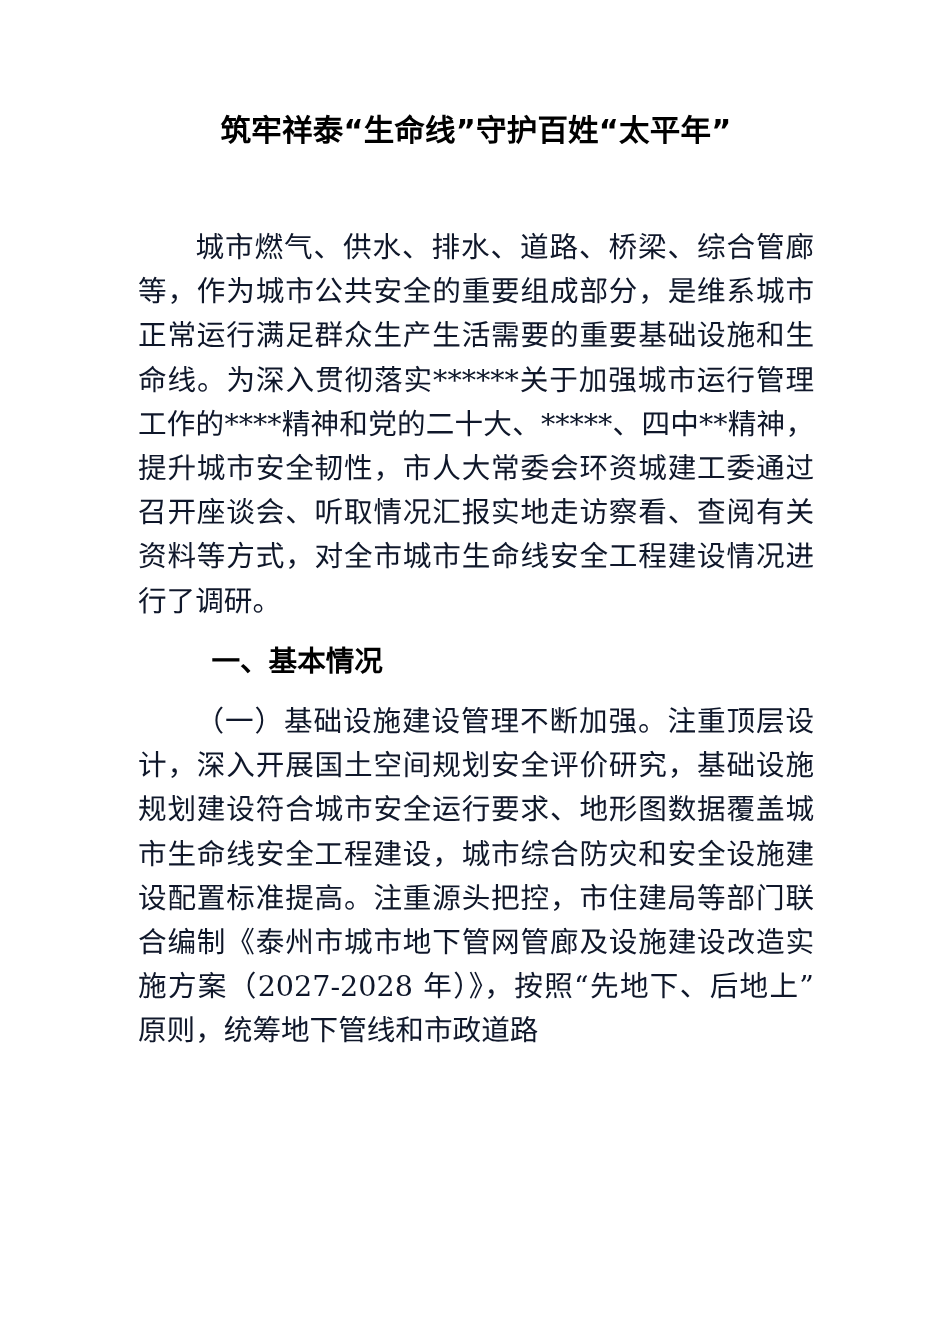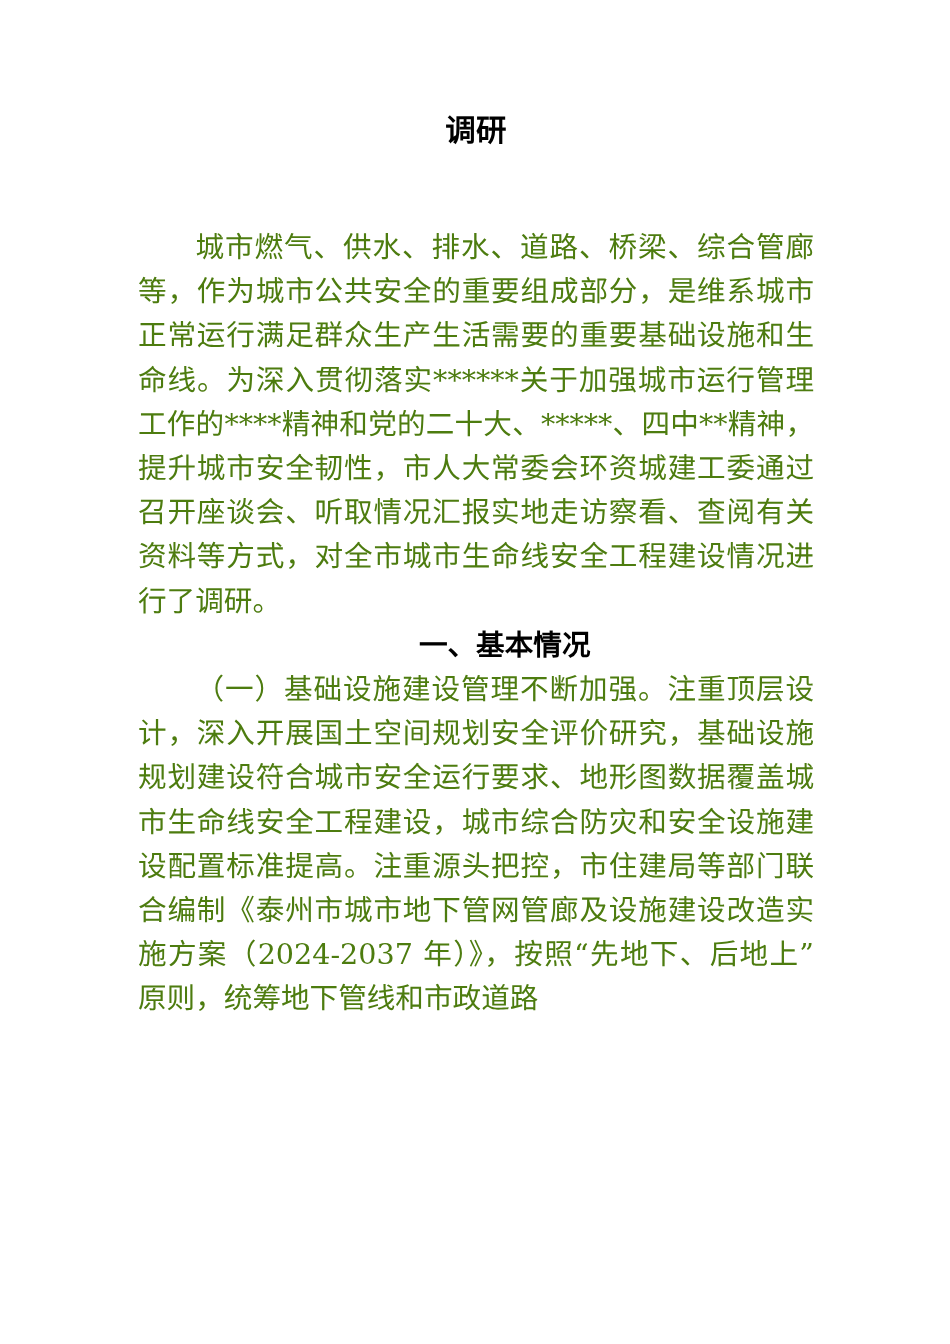--- a/index.html
+++ b/index.html
@@ -58,48 +58,48 @@
 
   
   .para {
     margin: 0;
     font-family: "DejaVu Serif", "Liberation Serif", serif;
     font-size: 28.6px;
     line-height: 44.2px;
     text-align: justify;
     text-justify: inter-ideograph;
     text-indent: 57.4px;
-    color: #4d7c0f;
+    color: #0f172a;
     word-break: break-all;
   }
 
   .heading {
-    margin: 0;
+    margin: 16px;
     font-family: "DejaVu Sans", "Liberation Sans", sans-serif;
     font-weight: 700;
     font-size: 28.6px;
     line-height: 44.2px;
     text-indent: 57.4px;
-    text-align: center;
+    text-align: left;
     color: #000;
   }
 </style>
 </head>
 <body>
 
 <div class="page">
   <div class="content">
 
     <h1 class="doc-title">
-      <span class="tline">调研</span>
+      <span class="tline">筑牢祥泰“生命线”守护百姓“太平年”</span>
     </h1>
 
     <div class="title-gap"></div>
 
     <p class="para">城市燃气、供水、排水、道路、桥梁、综合管廊等，作为城市公共安全的重要组成部分，是维系城市正常运行满足群众生产生活需要的重要基础设施和生命线。为深入贯彻落实******关于加强城市运行管理工作的****精神和党的二十大、*****、四中**精神，提升城市安全韧性，市人大常委会环资城建工委通过召开座谈会、听取情况汇报实地走访察看、查阅有关资料等方式，对全市城市生命线安全工程建设情况进行了调研。</p>
 
     <p class="heading">一、基本情况</p>
 
 
-    <p class="para">（一）基础设施建设管理不断加强。注重顶层设计，深入开展国土空间规划安全评价研究，基础设施规划建设符合城市安全运行要求、地形图数据覆盖城市生命线安全工程建设，城市综合防灾和安全设施建设配置标准提高。注重源头把控，市住建局等部门联合编制《泰州市城市地下管网管廊及设施建设改造实施方案（2024-2037 年）》，按照“先地下、后地上”原则，统筹地下管线和市政道路</p>
+    <p class="para">（一）基础设施建设管理不断加强。注重顶层设计，深入开展国土空间规划安全评价研究，基础设施规划建设符合城市安全运行要求、地形图数据覆盖城市生命线安全工程建设，城市综合防灾和安全设施建设配置标准提高。注重源头把控，市住建局等部门联合编制《泰州市城市地下管网管廊及设施建设改造实施方案（2027-2028 年）》，按照“先地下、后地上”原则，统筹地下管线和市政道路</p>
 
   </div>
 </div>
 
 </body></html>

